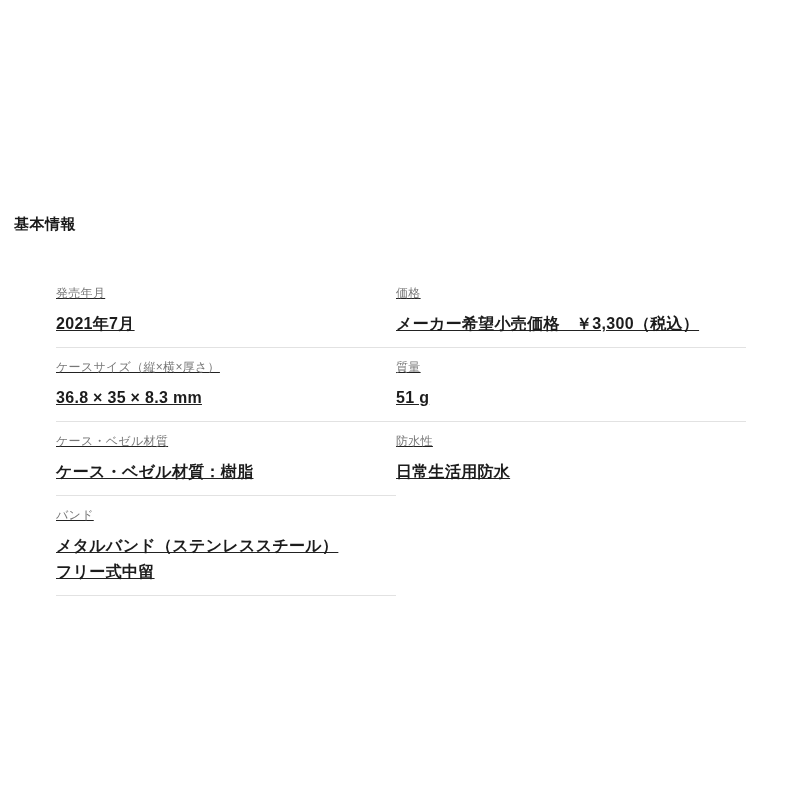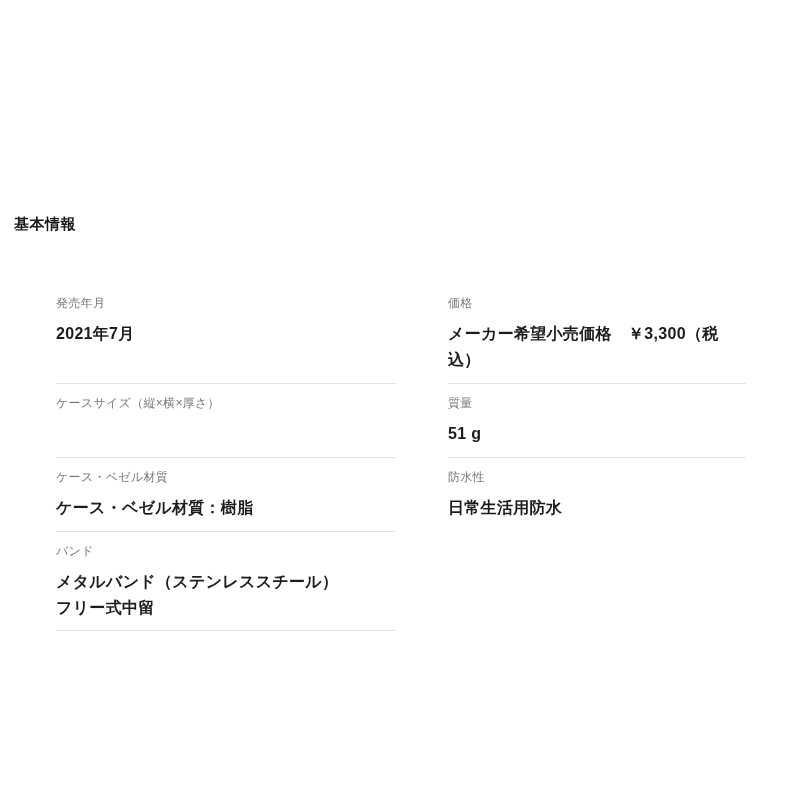--- a/index.html
+++ b/index.html
@@ -28,25 +28,25 @@
     top: 215px;
     font-size: 15px;
     font-weight: bold;
     color: #1a1a1a;
     letter-spacing: 0.5px;
   }
 
   .spec-grid {
     position: absolute;
     left: 56px;
-    top: 284px;
+    top: 274px;
     width: 690px;
     display: grid;
     grid-template-columns: 340px 1fr;
-    column-gap: 52px;
+    text-decoration: underline;
   }
 
   .spec-cell {
     padding-top: 10px;
     padding-bottom: 10px;
     border-bottom: 1px solid #e2e2e2;
     min-height: 58px;
     box-sizing: border-box;
   }
 
@@ -91,20 +91,23 @@
     </div>
     <div class="spec-cell">
       <div class="spec-label">価格</div>
       <div class="spec-value">
         <span class="line">メーカー希望小売価格　￥3,300（税込）</span>
       </div>
     </div>
 
     <div class="spec-cell">
       <div class="spec-label">ケースサイズ（縦×横×厚さ）</div>
+      <div class="spec-value">
+        <span class="line">36.8 × 35 × 8.3 mm</span>
+      </div>
     </div>
     <div class="spec-cell">
       <div class="spec-label">質量</div>
       <div class="spec-value">
         <span class="line">51 g</span>
       </div>
     </div>
 
     <div class="spec-cell">
       <div class="spec-label">ケース・ベゼル材質</div>

